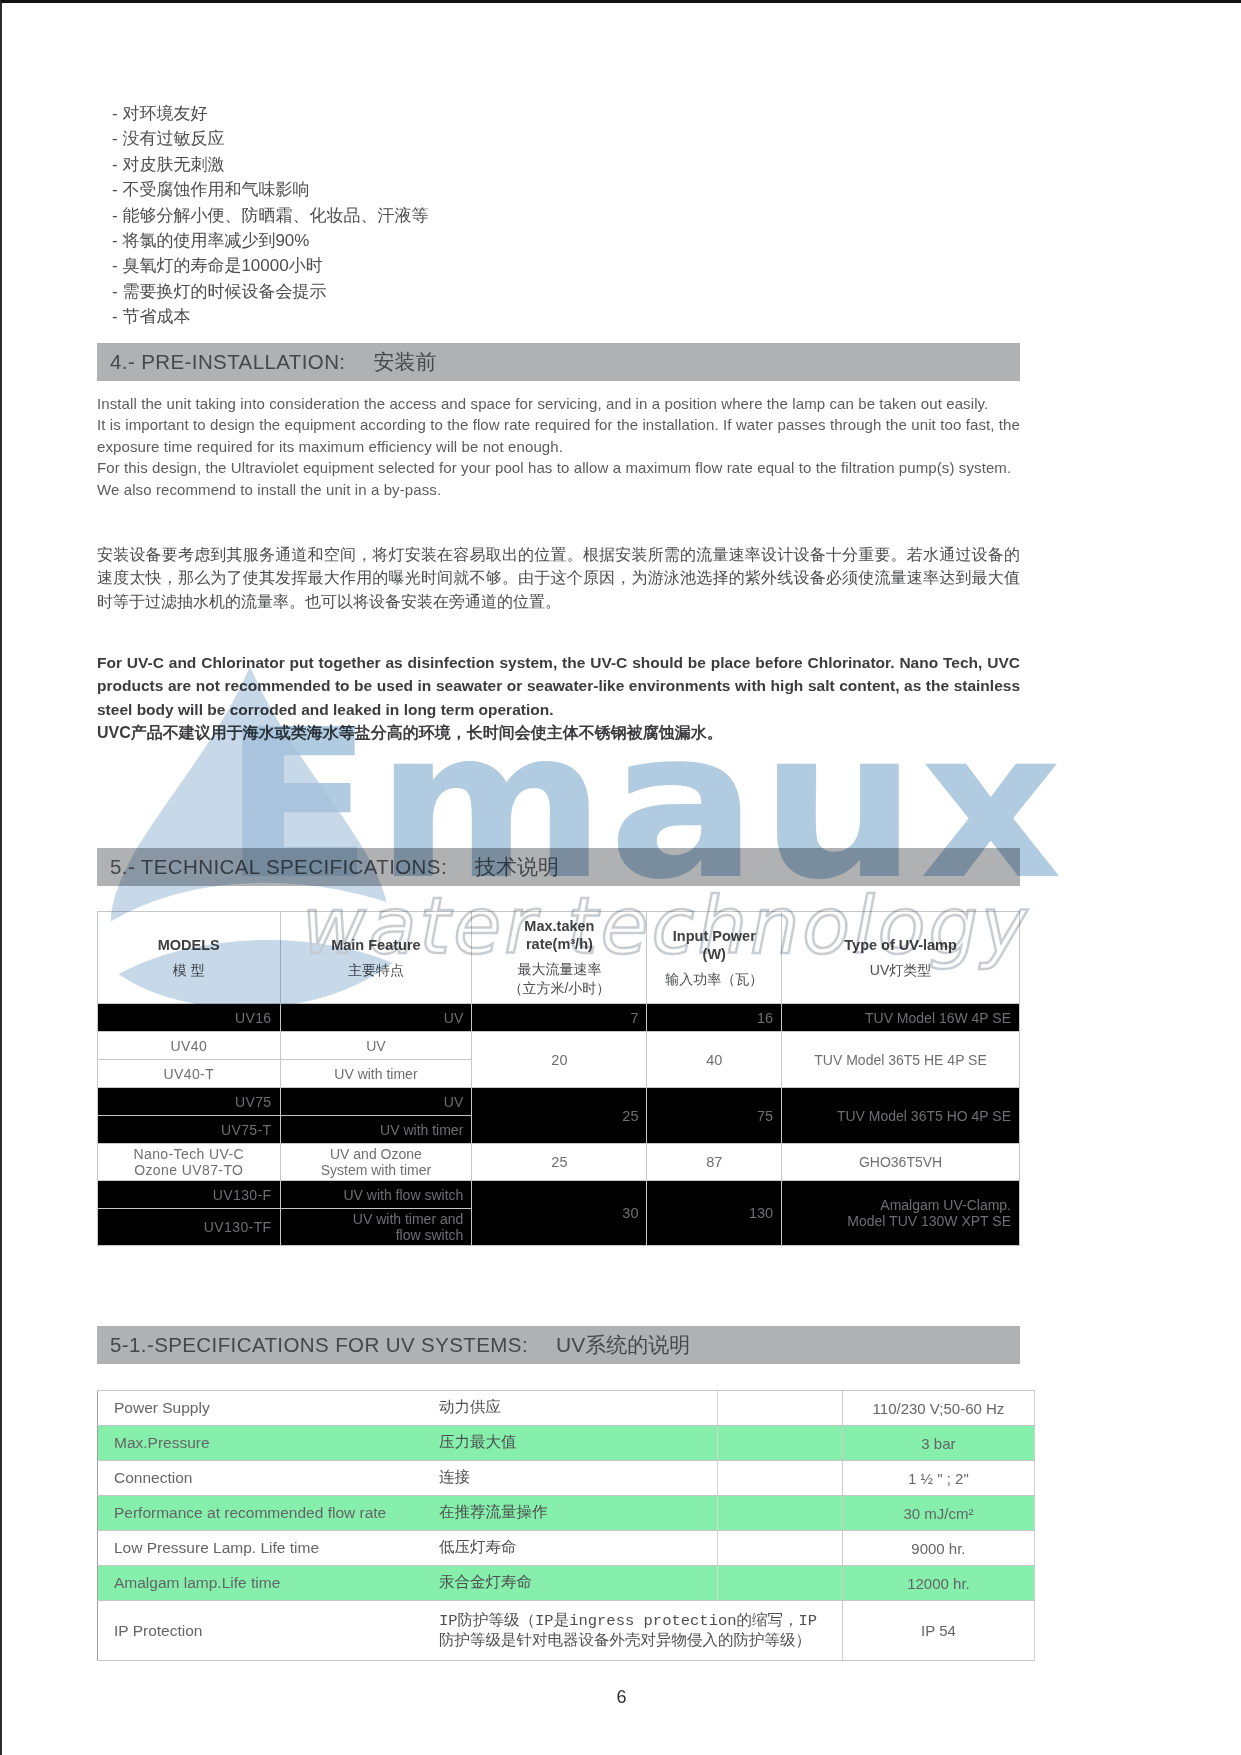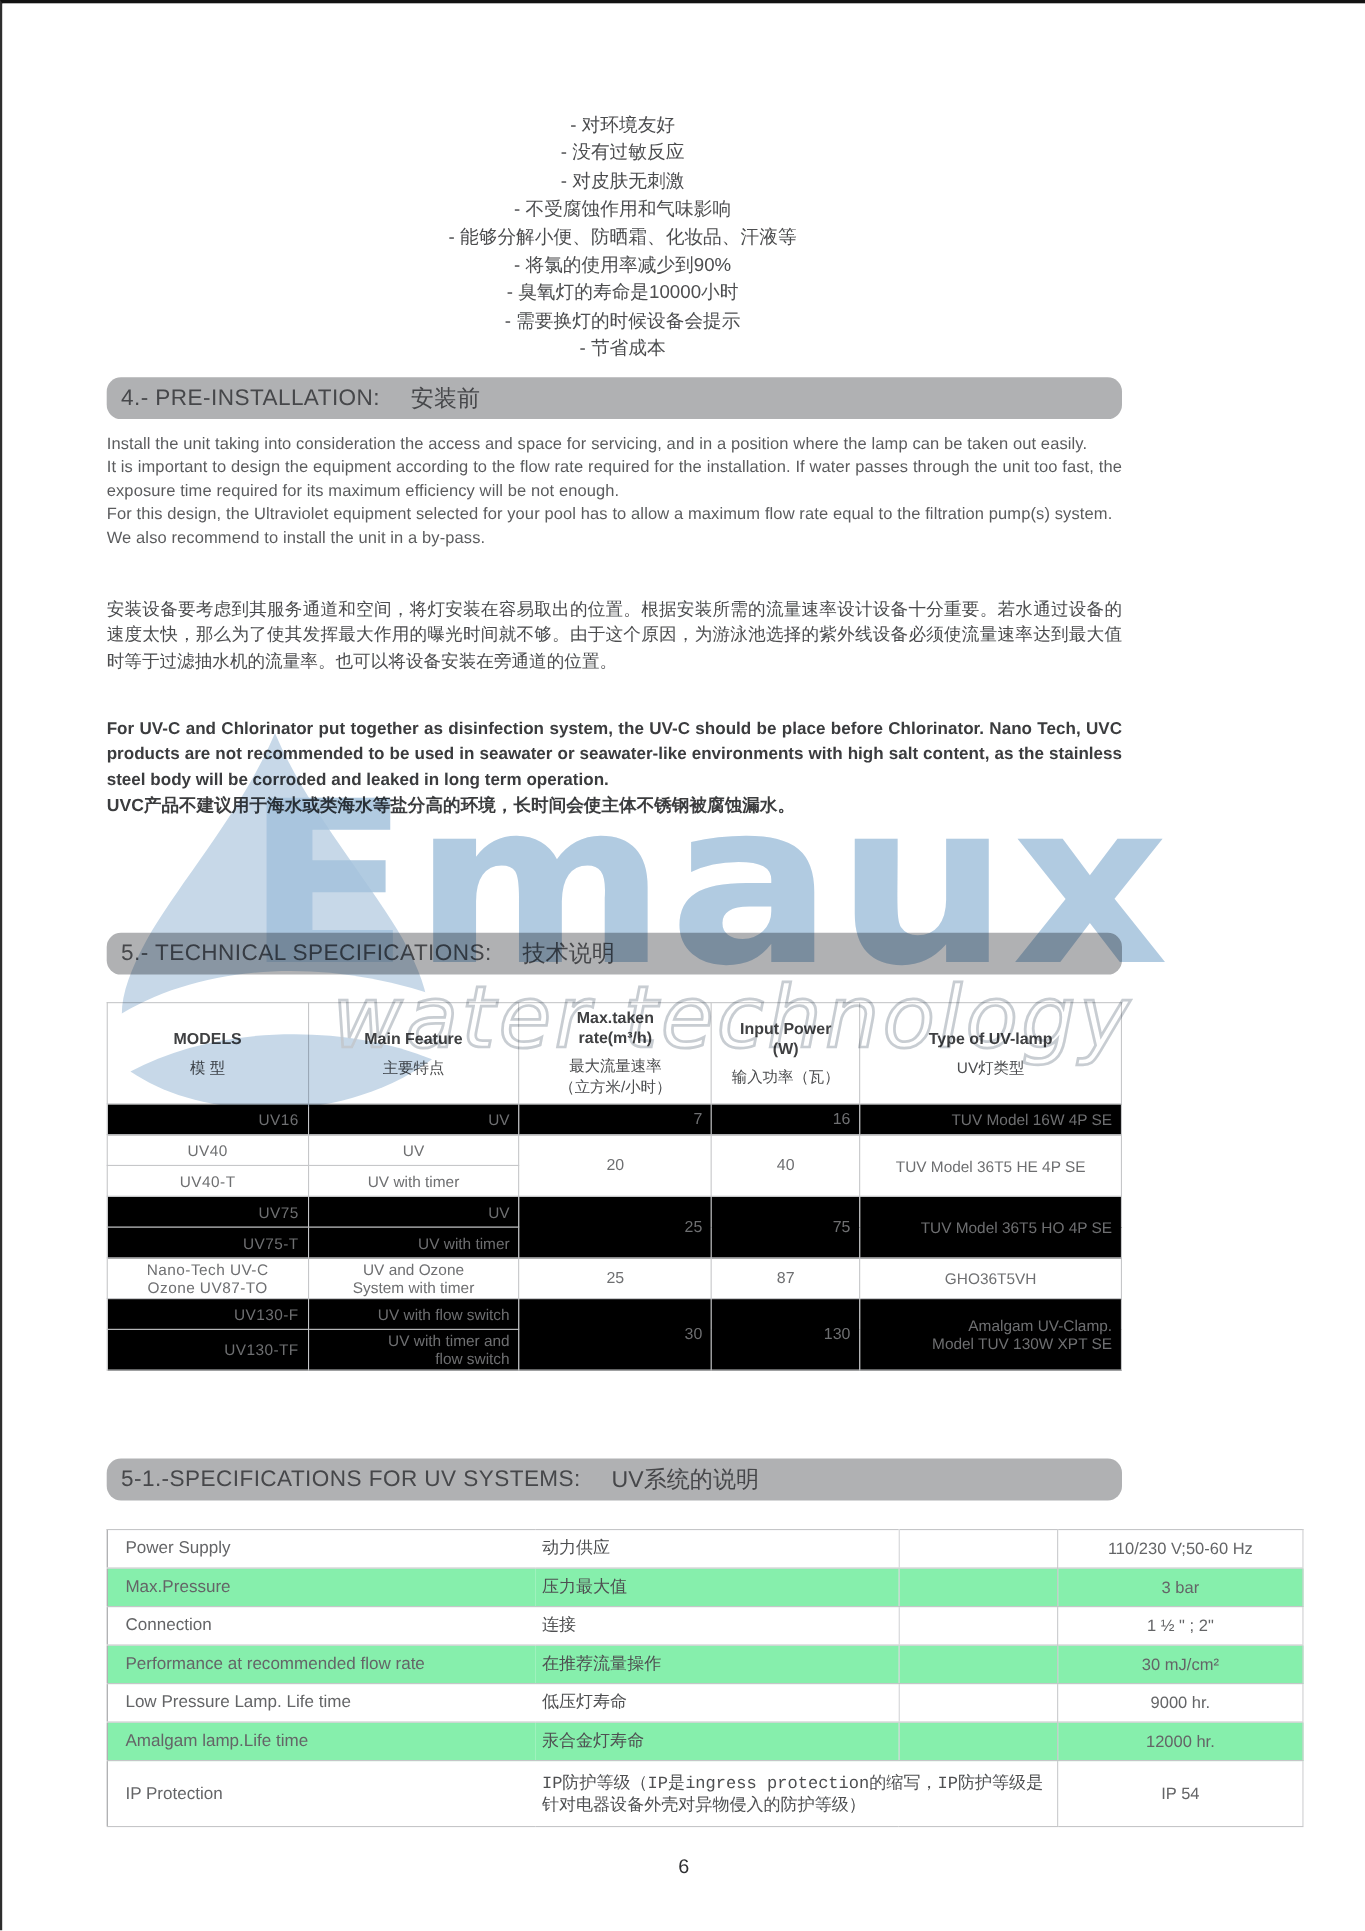--- a/index.html
+++ b/index.html
@@ -6,25 +6,25 @@
   html,body { background:#ffffff; }
   .page {
     position:relative; width:1241px; height:1755px; background:#ffffff;
     overflow:hidden; font-family:"Liberation Sans", sans-serif;
     border-top:3px solid #121212; border-left:2px solid #2e2e2e;
   }
   .abs { position:absolute; left:95px; width:923px; }
 
   
   .bullets { top:98px; list-style:none; padding-left:15px; font-size:17px;
-             line-height:25.4px; color:#4c4d4f;text-align:center; }
+             line-height:25.4px; color:#4c4d4f; }
 
   
   .secbar { height:38px; background:#b0b1b3; color:#46474a; display:flex;
-            align-items:center; padding-left:13px; gap:28px;border-radius:13px; }
+            align-items:center; padding-left:13px; gap:28px; }
   .secbar .en { font-size:20.5px; letter-spacing:0.4px; }
   .secbar .zh { font-size:21px; }
   #bar4  { top:340px; }
   #bar5  { top:845px; }
   #bar51 { top:1323px; }
 
   
   #paras-en { top:390px; font-size:15px; line-height:21.4px; color:#5b5c5e;
               letter-spacing:0.1px; }
   .para { text-align:justify; }
@@ -43,21 +43,21 @@
   .th-zh { font-size:14px; color:#4b4c4e; line-height:19px; font-weight:normal; }
   .th-zh.first { margin-top:7px; }
   #table1 tbody td { height:28px; padding:2px 8px; font-size:14px; color:#6e6f71; }
   #table1 td.model   { white-space:pre-line; letter-spacing:0.4px; }
   #table1 td.feature { white-space:pre-line; }
   #table1 td.num  { font-size:14.5px; }
   #table1 td.lamp { white-space:pre-line; }
   #table1 tr.shade td { background:#000000;text-align:right; }
 
   
-  #table2 { top:1387px; border-collapse:collapse; table-layout:fixed; width:1088px;
+  #table2 { top:1387px; border-collapse:collapse; table-layout:fixed; width:938px;
             border-top:1px solid #c5c6c8; border-left:1px solid #9fa0a2;
             border-right:1px solid #cfd0d2; }
   #table2 td { border-bottom:1px solid #c5c6c8; height:35px; vertical-align:middle; }
   #table2 .t2-en  { text-align:left; padding-left:16px; font-size:15.5px; color:#646567; }
   #table2 .t2-zh  { text-align:left; padding-left:6px; font-size:15.5px; color:#4e4f51;
                     line-height:20px;font-family:Liberation Mono, monospace; }
   #table2 .t2-spacer { border-left:1px solid #d4d5d7; border-right:1px solid #c9cacc; }
   #table2 .t2-val { text-align:center; font-size:15px; color:#646567;
                     border-left:1px solid #c9cacc; }
   #table2 tr.shade td { background:#86efac; }

